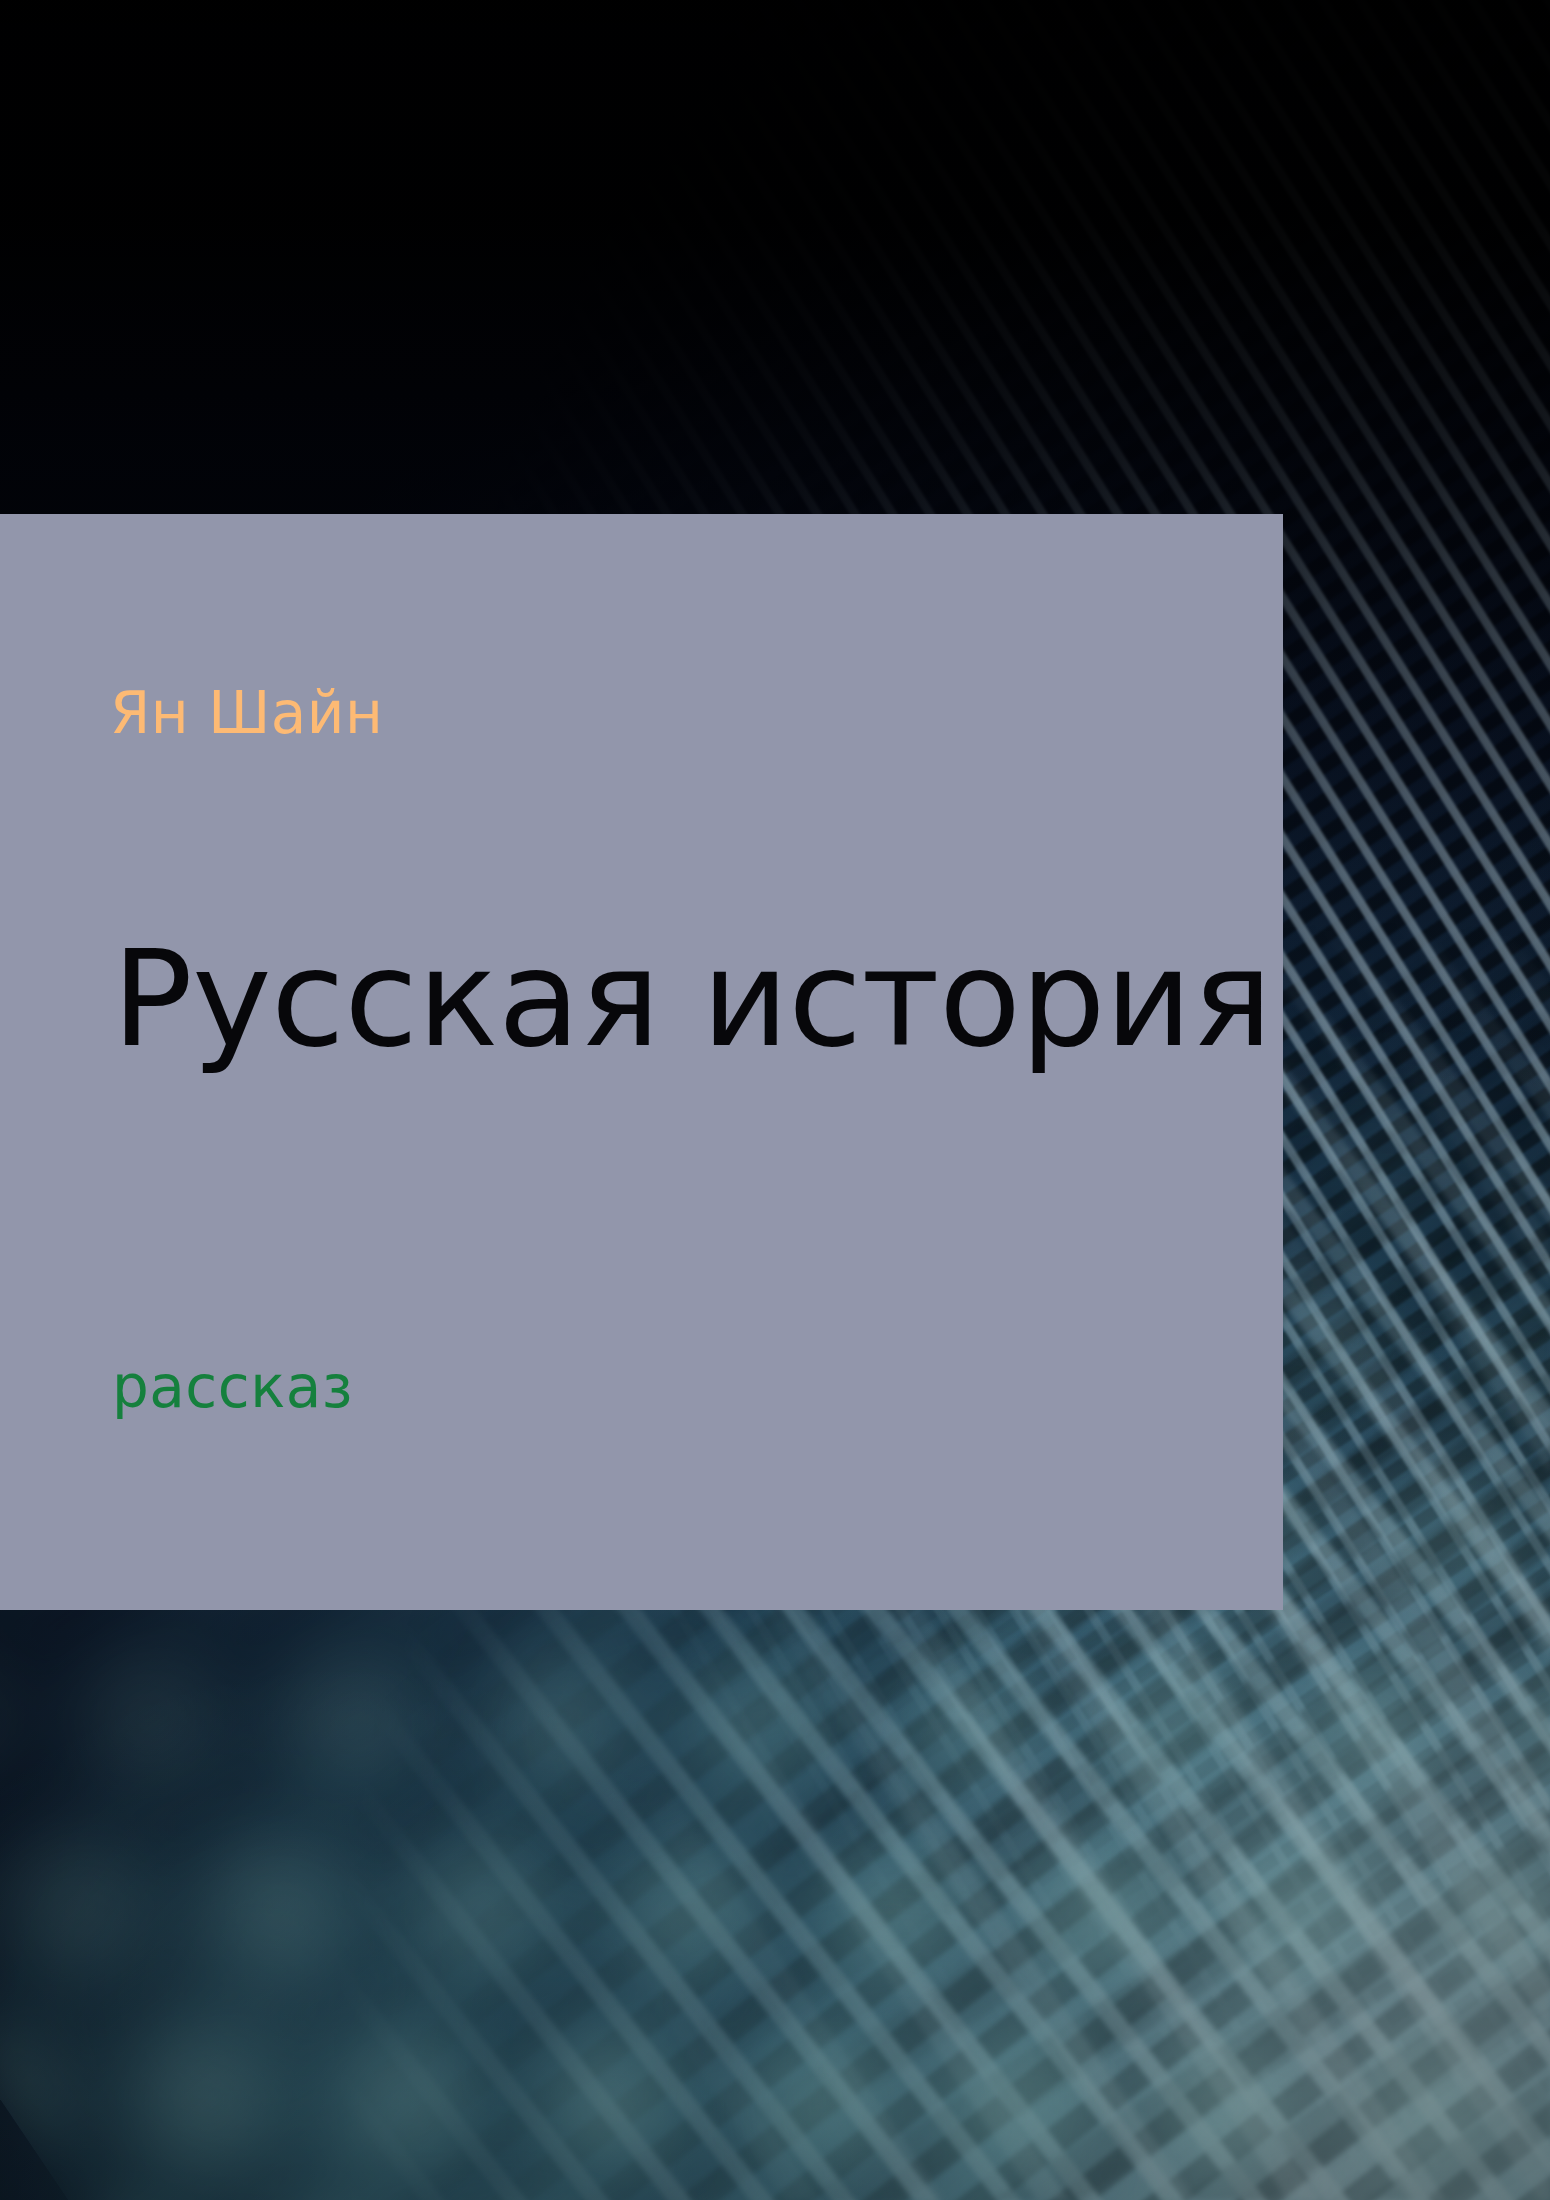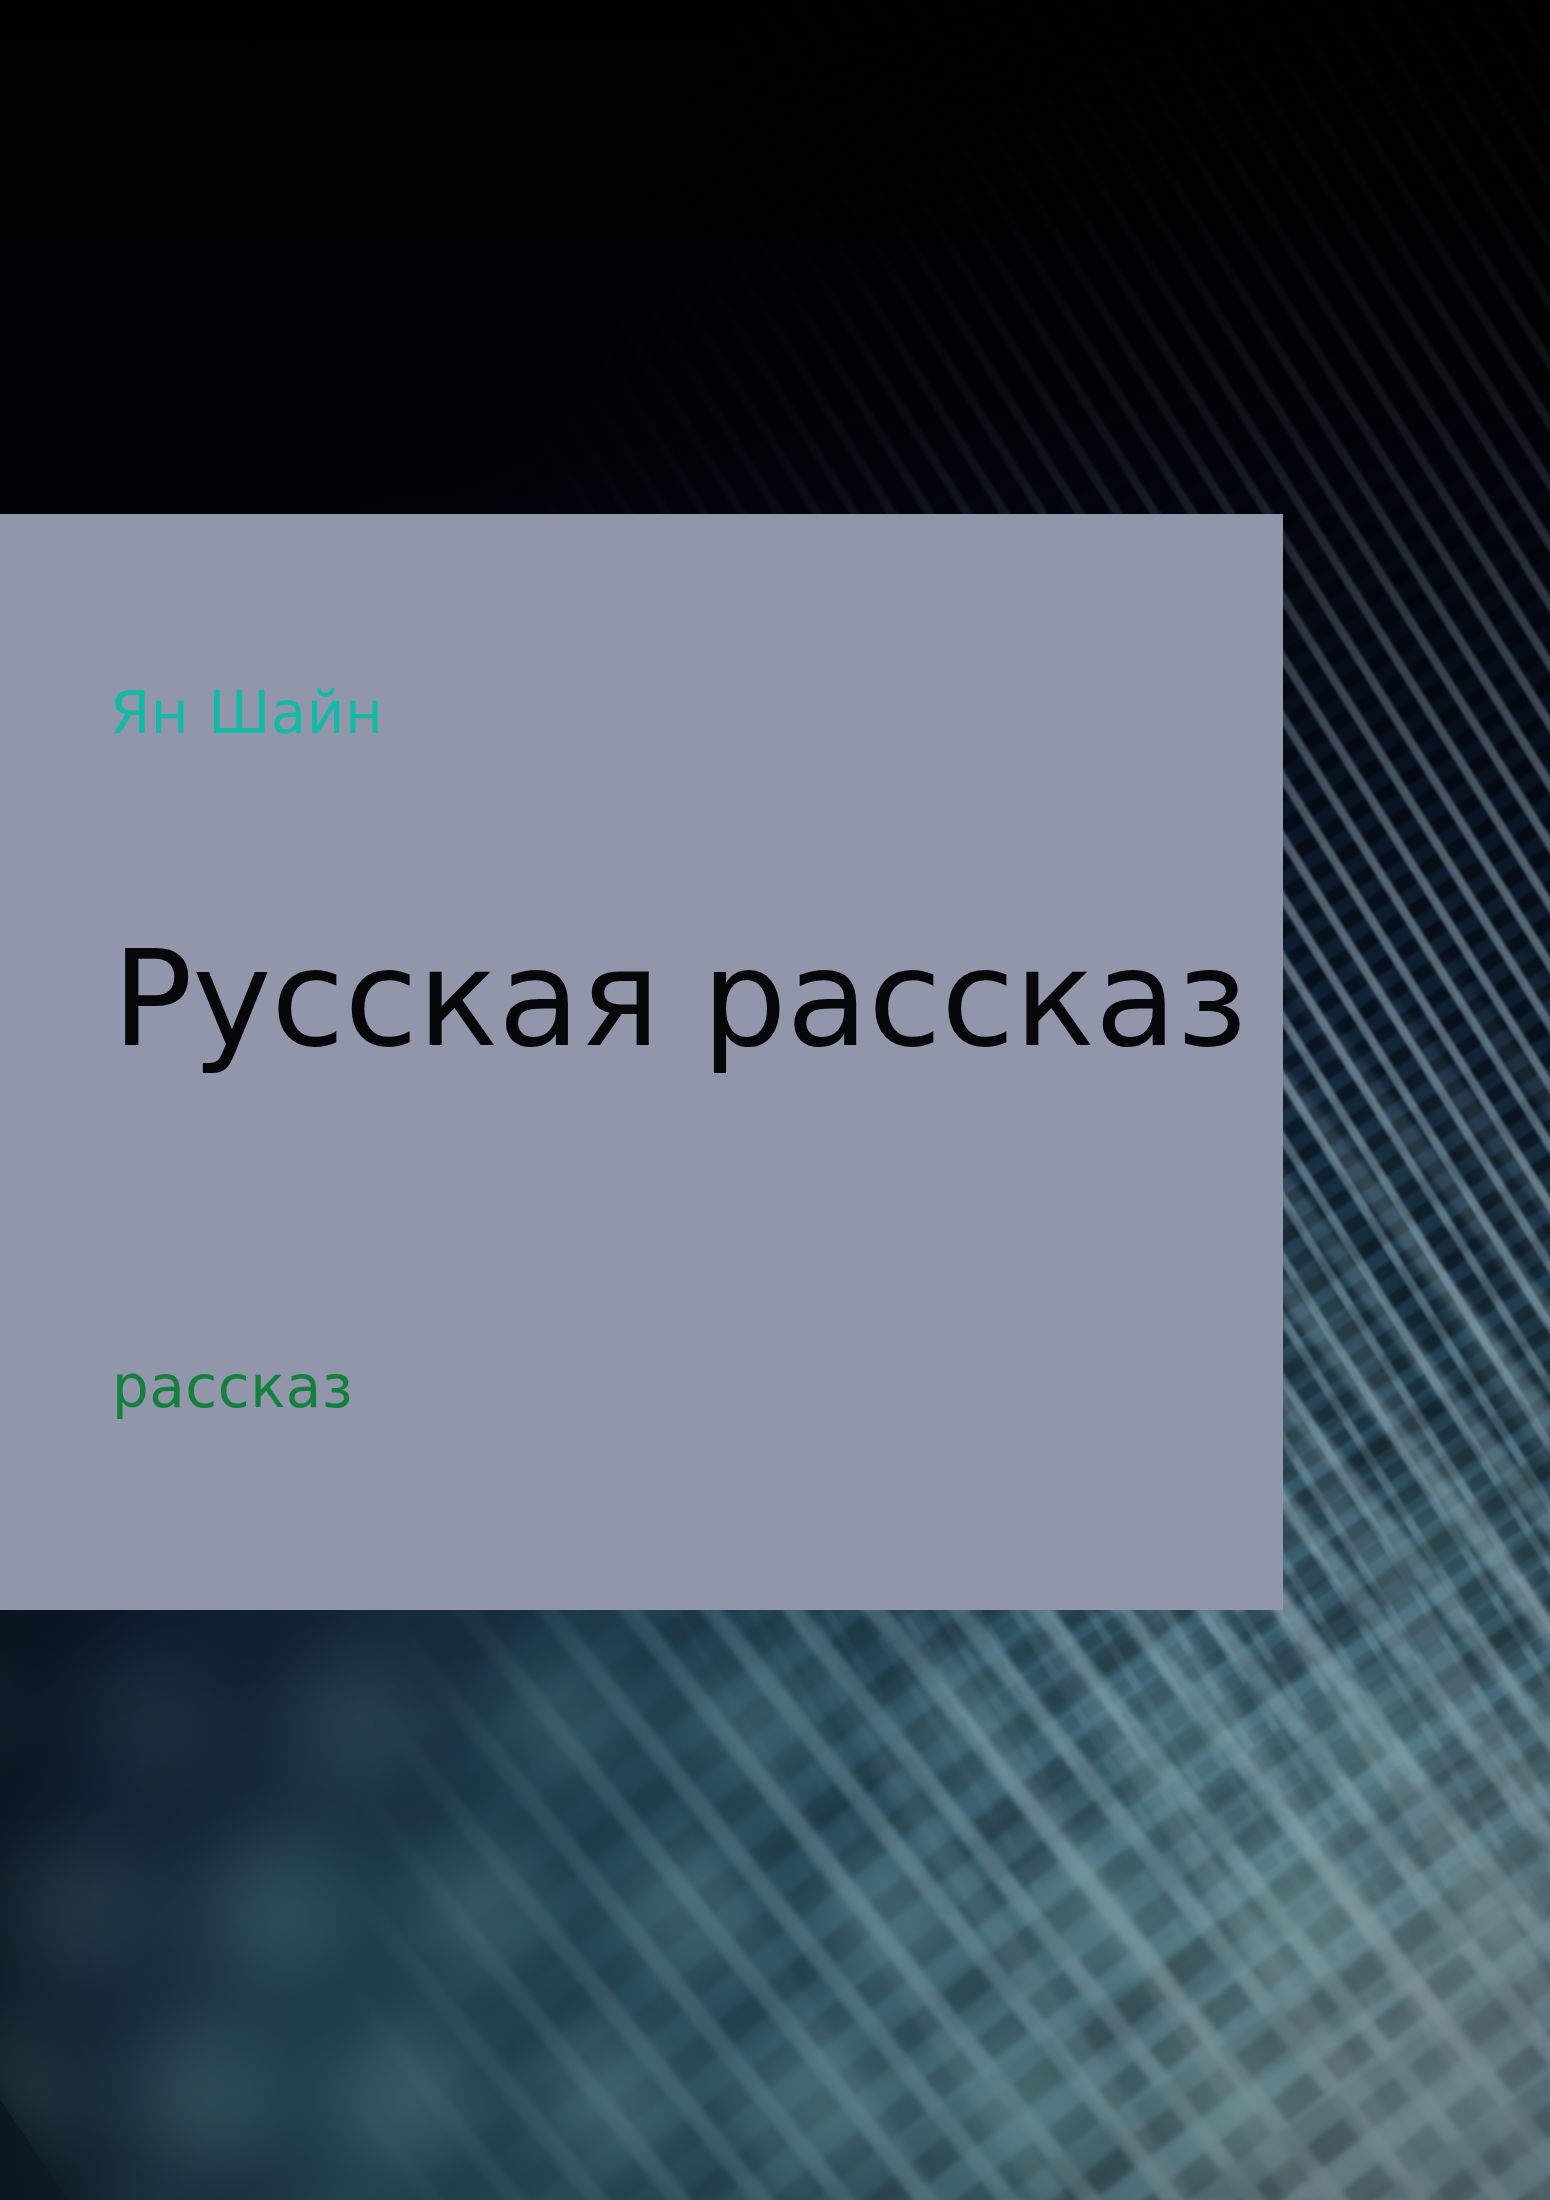--- a/index.html
+++ b/index.html
@@ -177,21 +177,21 @@
     background: #9296ab;
   }
 
   #author-name {
     position: absolute;
     left: 110px;
     top: 684px;
     font-size: 58px;
     line-height: 1;
     letter-spacing: 0.5px;
-    color: #14b8a6;
+    color: #fdba74;
     white-space: nowrap;
   }
 
   #book-title {
     position: absolute;
     left: 112px;
     top: 932px;
     font-size: 134px;
     line-height: 1;
     letter-spacing: -0.5px;
@@ -222,17 +222,17 @@
   <div class="bg-layer" id="bg-bokeh"></div>
   <div class="bg-layer" id="bg-bokeh-soft"></div>
   <div class="bg-layer" id="bg-glow"></div>
   <div class="bg-layer" id="bg-topdark"></div>
   <div class="bg-layer" id="bg-vignette"></div>
 
   <div id="text-panel"></div>
 
   <div id="author-name">Ян Шайн</div>
 
-  <div id="book-title">Русская рассказ</div>
+  <div id="book-title">Русская история</div>
 
   <div id="book-subtitle">рассказ</div>
 
 </div>
 
 </body></html>

